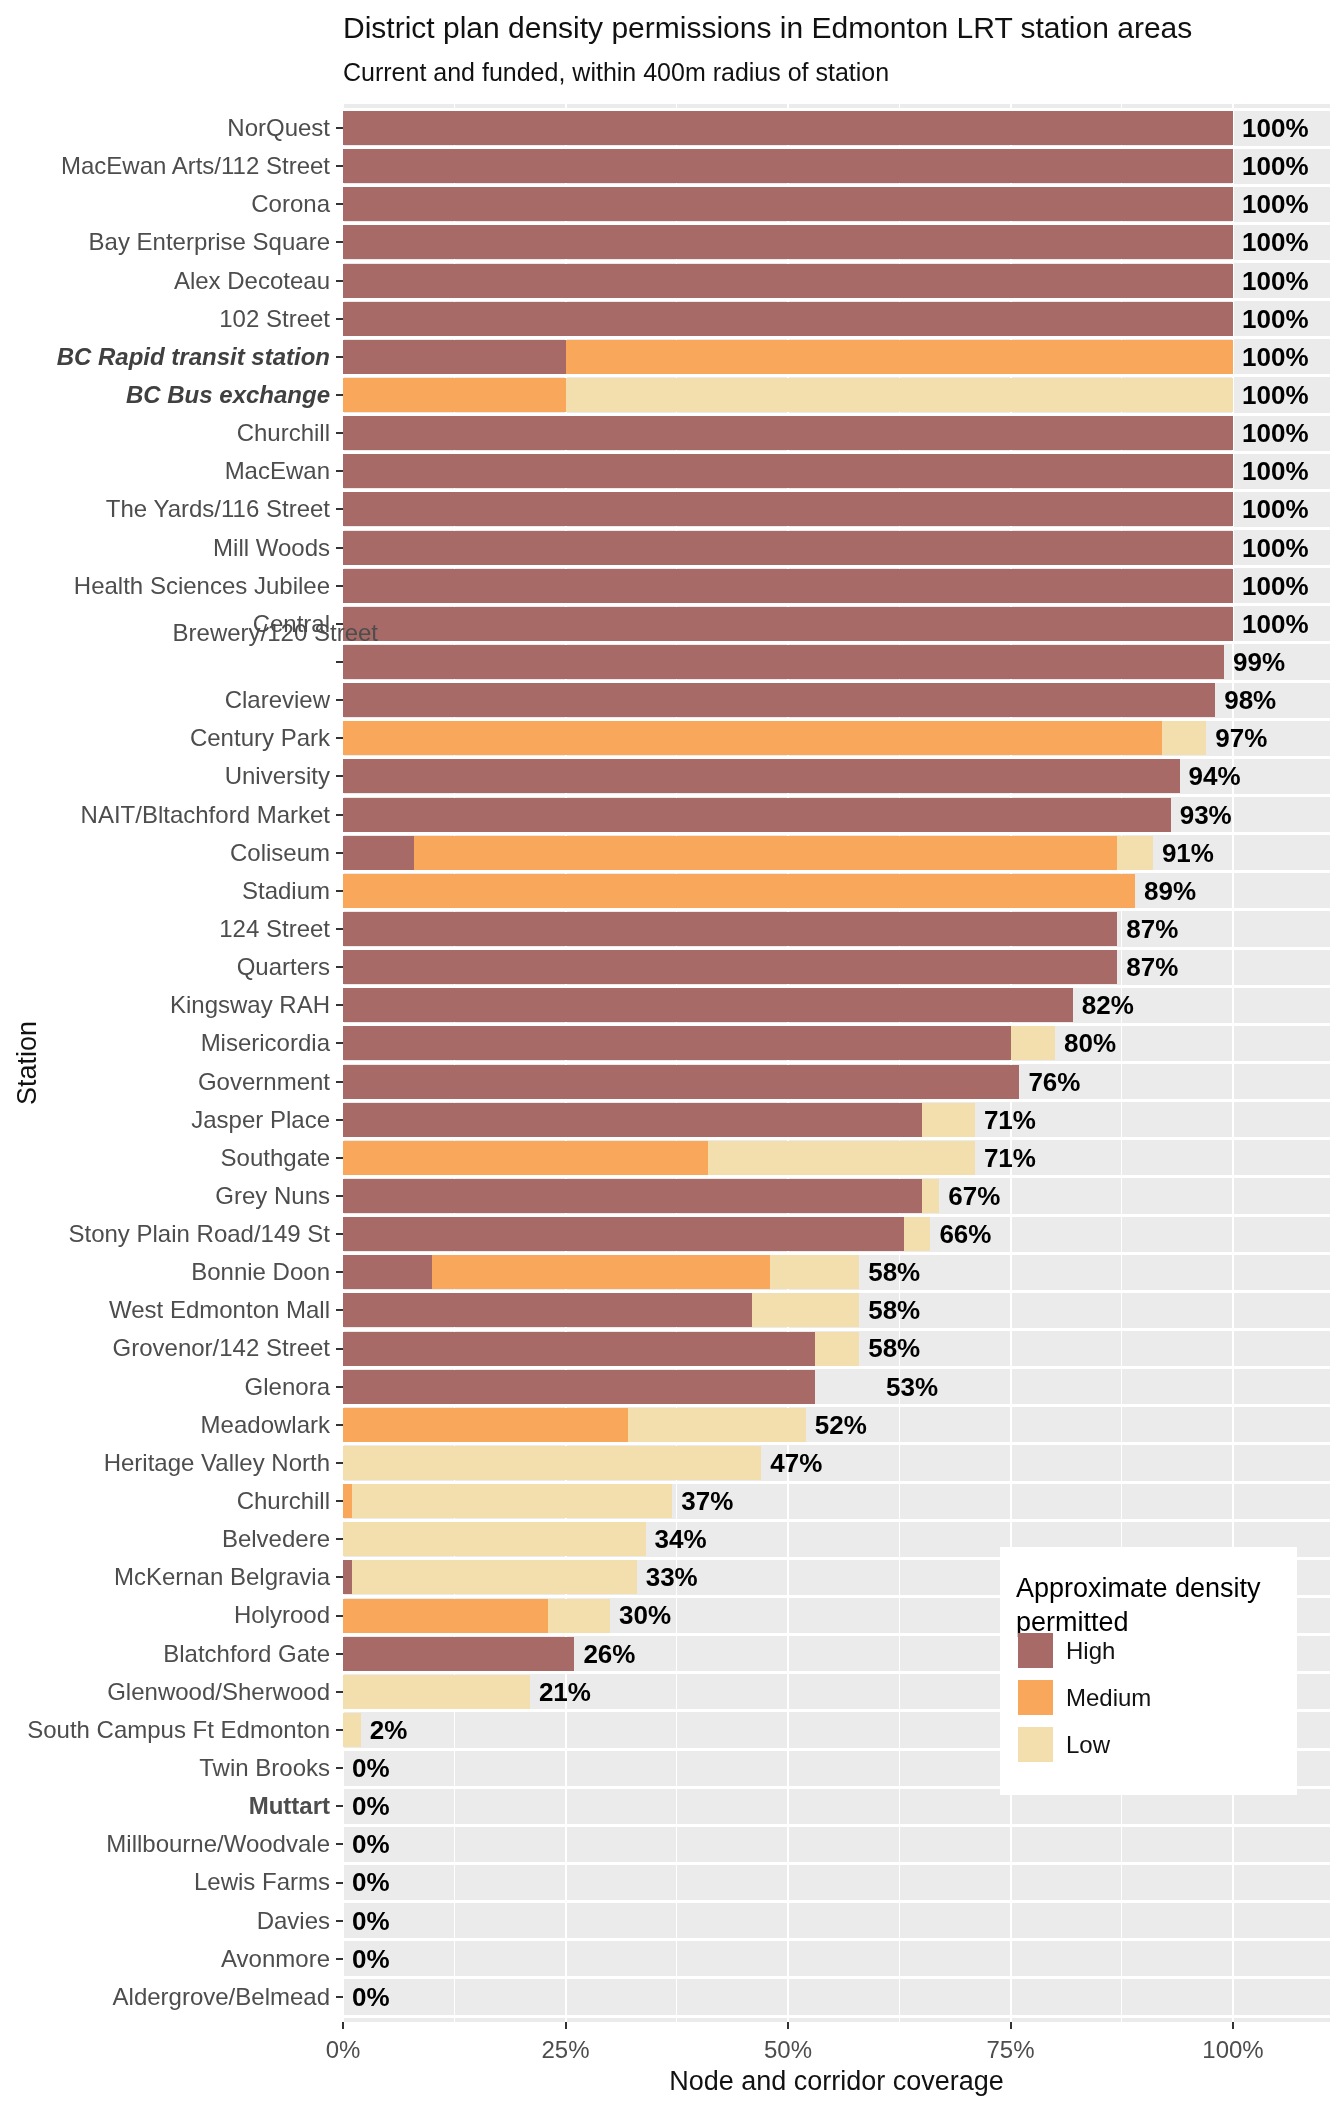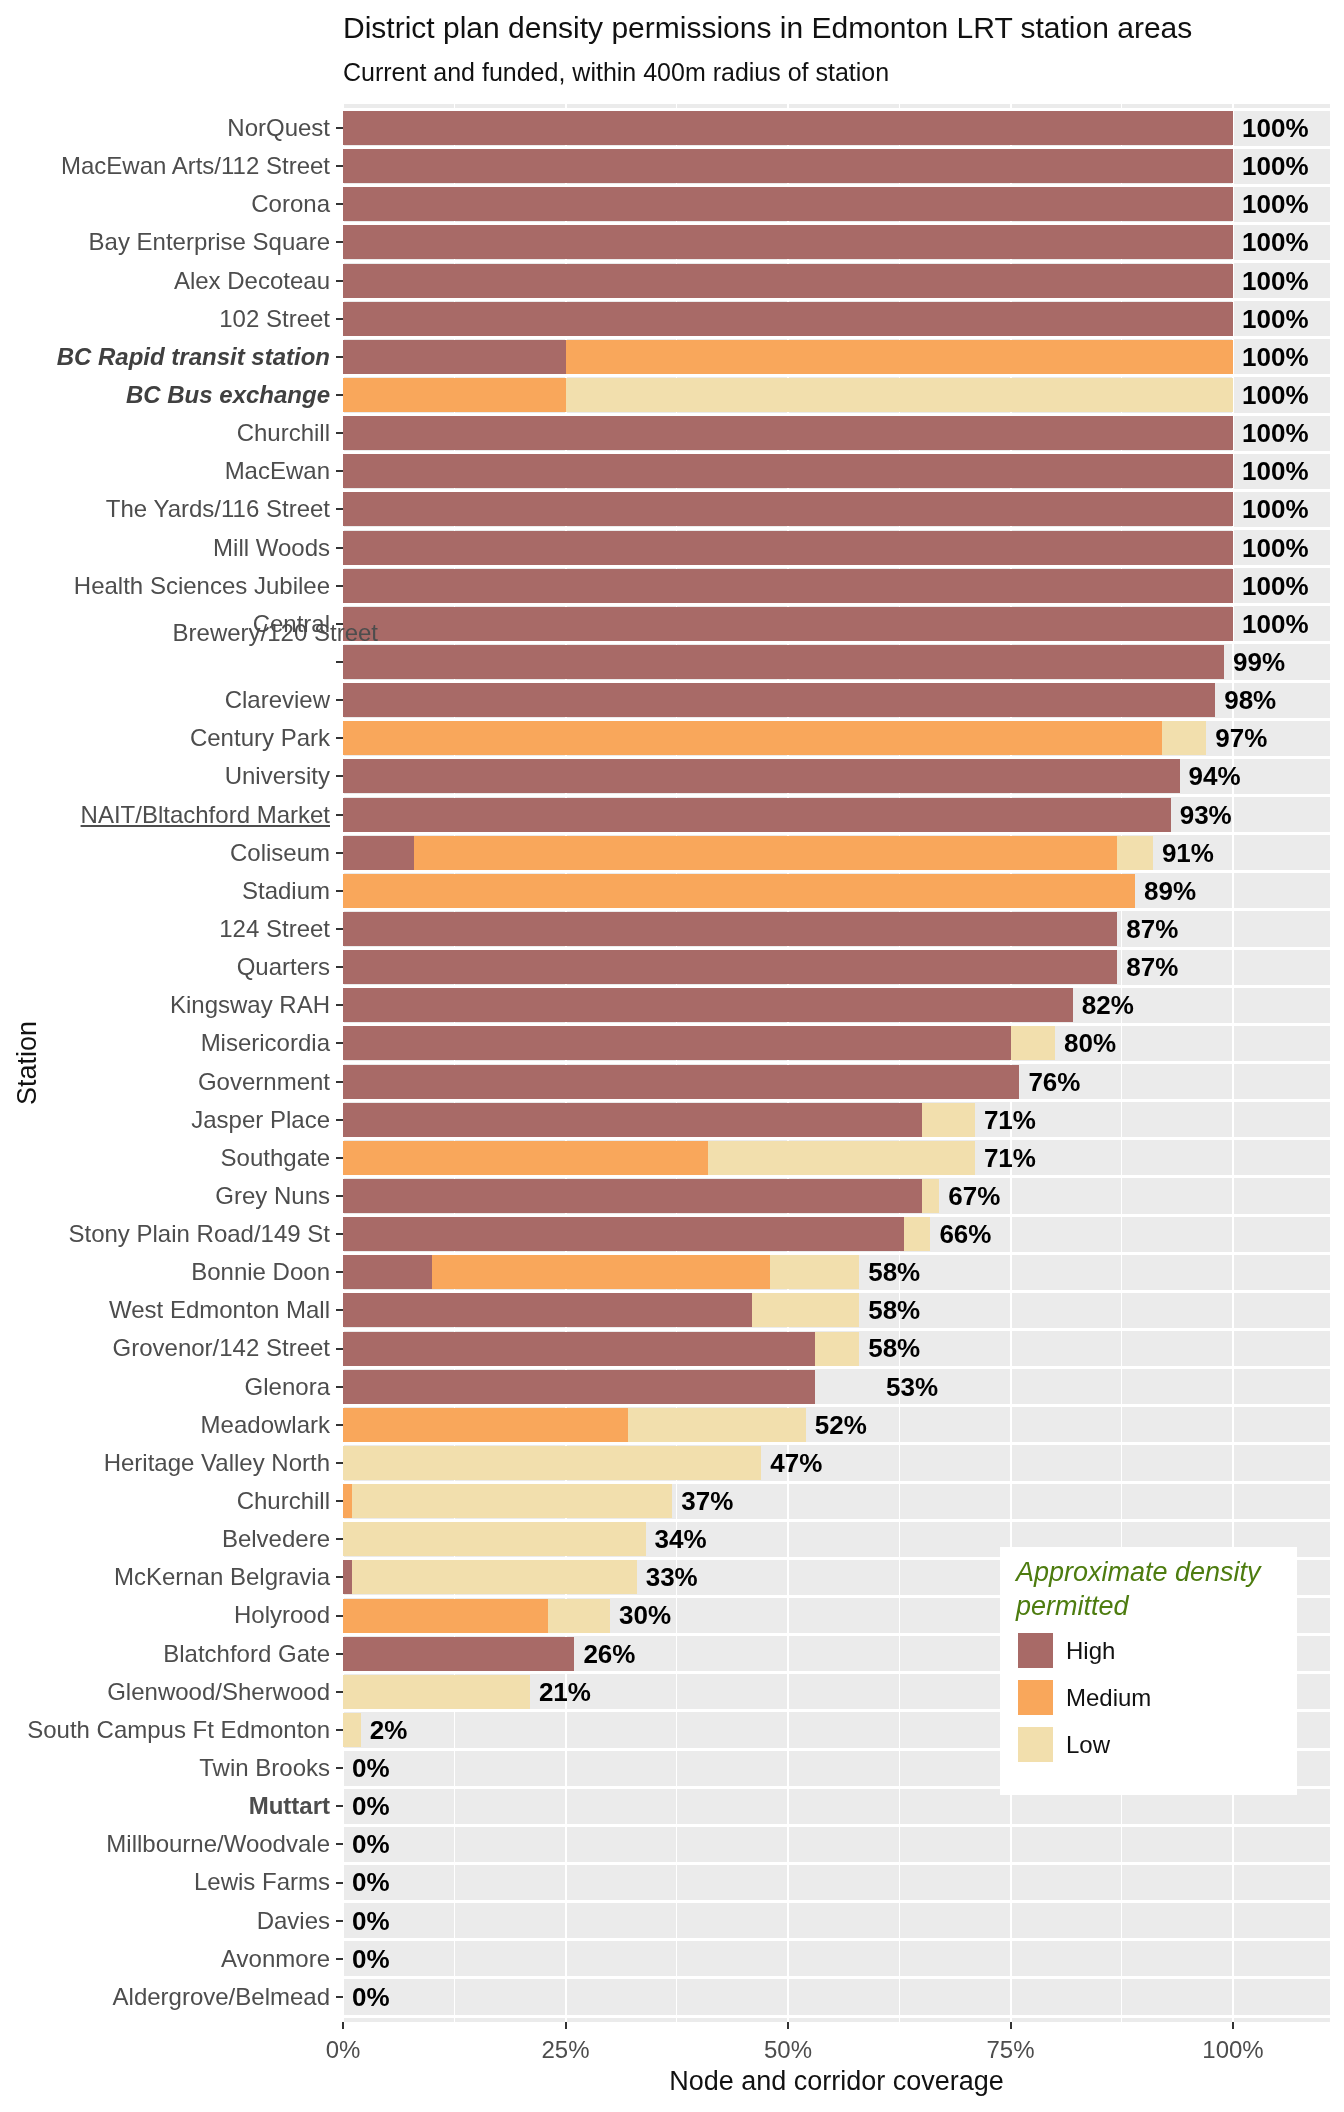--- a/index.html
+++ b/index.html
@@ -15,21 +15,21 @@
   .bar-value{position:absolute;font-size:26px;font-weight:700;color:#000000;white-space:nowrap;}
   #y-labels{left:0;top:104px;width:330px;height:1918px;}
   .station-label{position:absolute;left:0;width:330px;text-align:right;font-size:24px;color:#4d4d4d;white-space:nowrap;}
   .station-label.em{font-weight:700;font-style:italic;color:#404040;}
   .tick{position:absolute;background:#333333;}
   .x-tick-label{position:absolute;width:140px;margin-left:-70px;text-align:center;font-size:24px;color:#4d4d4d;}
   #x-axis-title{left:343px;top:2066px;width:987px;text-align:center;font-size:27px;color:#111111;}
   #y-axis-title-wrap{left:27px;top:1063px;width:0;height:0;}
   #y-axis-title{position:absolute;transform:translate(-50%,-50%) rotate(-90deg);font-size:27px;color:#111111;white-space:nowrap;}
   #legend{left:1000px;top:1547px;width:297px;height:248px;background:#ffffff;}
-  #legend-title{position:absolute;left:16px;top:8px;font-size:27px;color:#4d7c0f;line-height:34px;font-style:italic;}
+  #legend-title{position:absolute;left:16px;top:24px;font-size:27px;color:#000000;line-height:34px;}
   .legend-item{position:absolute;left:18px;height:35px;}
   .legend-swatch{position:absolute;left:0;top:0;width:35px;height:35px;}
   .legend-label{position:absolute;left:48px;top:0;font-size:24px;line-height:35px;color:#111111;white-space:nowrap;}
 </style>
 </head>
 <body>
 
 <div class="abs" id="chart-title">District plan density permissions in Edmonton LRT station areas</div>
 <div class="abs" id="chart-subtitle">Current and funded, within 400m radius of station</div>
 
@@ -312,21 +312,21 @@
     <div class="station-label em" style="top: 271.98px; line-height: 38.14px;">BC Bus exchange</div>
     <div class="station-label" style="top: 348.26px; line-height: 38.14px;">MacEwan</div>
     <div class="station-label" style="top: 386.4px; line-height: 38.14px;">The Yards/116 Street</div>
     <div class="station-label" style="top: 424.54px; line-height: 38.14px;">Mill Woods</div>
     <div class="station-label" style="top: 462.68px; line-height: 38.14px;">Health Sciences Jubilee</div>
     <div class="station-label" style="top: 500.82px; line-height: 38.14px;">Central</div>
     <div class="station-label" style="top: 510px; line-height: 38.14px; margin-left: 48px;">Brewery/120 Street</div>
     <div class="station-label" style="top: 577.1px; line-height: 38.14px;">Clareview</div>
     <div class="station-label" style="top: 615.24px; line-height: 38.14px;">Century Park</div>
     <div class="station-label" style="top: 653.38px; line-height: 38.14px;">University</div>
-    <div class="station-label" style="top: 691.52px; line-height: 38.14px; text-decoration: underline;">NAIT/Bltachford Market</div>
+    <div class="station-label" style="top: 691.52px; line-height: 38.14px;">NAIT/Bltachford Market</div>
     <div class="station-label" style="top: 729.66px; line-height: 38.14px;">Coliseum</div>
     <div class="station-label" style="top: 767.8px; line-height: 38.14px;">Stadium</div>
     <div class="station-label" style="top: 805.94px; line-height: 38.14px;">124 Street</div>
     <div class="station-label" style="top: 844.08px; line-height: 38.14px;">Quarters</div>
     <div class="station-label" style="top: 882.22px; line-height: 38.14px;">Kingsway RAH</div>
     <div class="station-label" style="top: 920.36px; line-height: 38.14px;">Misericordia</div>
     <div class="station-label" style="top: 958.5px; line-height: 38.14px;">Government</div>
     <div class="station-label" style="top: 996.64px; line-height: 38.14px;">Jasper Place</div>
     <div class="station-label" style="top: 1034.78px; line-height: 38.14px;">Southgate</div>
     <div class="station-label" style="top: 1072.92px; line-height: 38.14px;">Grey Nuns</div>

